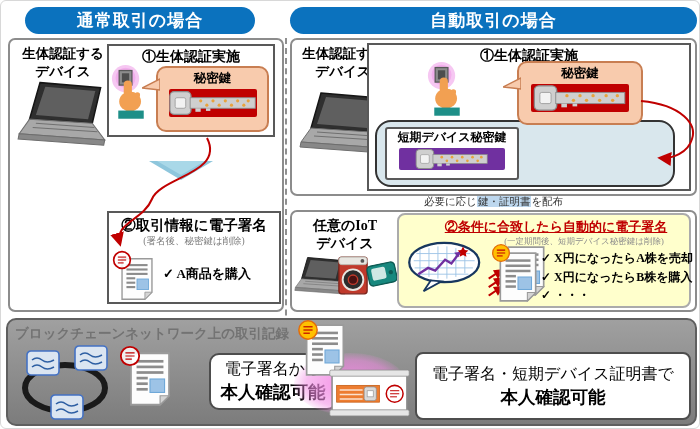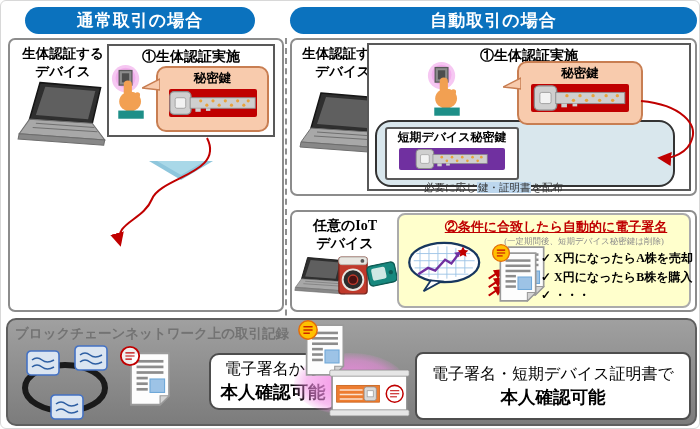--- a/index.html
+++ b/index.html
@@ -244,20 +244,35 @@
         </svg>
     </div>
   </div>
 
   <div class="abs icon" style="left:148px;top:160px;width:64px;height:20px;">
       <svg>
         <use href="#sym-tri-down"></use>
       </svg>
     </div>
 
+  <div class="abs innerbox" style="left:106px;top:210px;width:174px;height:93px;">
+    <div class="step-title" style="margin-top:3px;font-size:14.5px;">②取引情報に電子署名</div>
+    <div class="note-small">(署名後、秘密鍵は削除)</div>
+    <div class="abs icon" style="left:10px;top:44px;width:36px;height:44px;">
+        <svg>
+          <use href="#sym-doc"></use>
+        </svg>
+      </div>
+    <div class="abs icon" style="left:3px;top:37px;width:20px;height:20px;">
+        <svg>
+          <use href="#sym-stamp-red"></use>
+        </svg>
+      </div>
+    <div class="abs check-item" style="left:54px;top:52px;">✓ A商品を購入</div>
+  </div>
 
   <div class="abs panel" style="left:289px;top:37px;width:407px;height:158px;"></div>
 
   <div class="abs dev-label" style="left:294px;top:44px;width:96px;">
     <span style="display:block">生体認証する</span>
     <span style="display:block">デバイス</span>
   </div>
   <div class="abs icon" style="left:296px;top:90px;width:92px;height:68px;">
       <svg>
         <use href="#sym-laptop"></use>
@@ -287,21 +302,21 @@
   <div class="abs ctr-blue" style="left:374px;top:119px;width:300px;height:67px;"></div>
   <div class="abs stbox" style="left:384px;top:126px;width:134px;height:53px;">
     <div class="stlabel">短期デバイス秘密鍵</div>
     <div class="plate" style="width:106px;height:22px;background:#7030A0;">
       <svg viewBox="0 0 100 30">
           <use href="#sym-key"></use>
         </svg>
     </div>
   </div>
 
-  <div class="abs caption" style="left:289px;top:180px;width:407px;">
+  <div class="abs caption" style="left:289px;top:194px;width:407px;">
     <span>必要に応じ</span><span class="hl">鍵・証明書</span><span>を配布</span>
   </div>
 
   <div class="abs panel" style="left:289px;top:209px;width:407px;height:102px;"></div>
   <div class="abs dev-label" style="left:294px;top:216px;width:100px;font-size:14px;">
     <span style="display:block">任意のIoT</span>
     <span style="display:block">デバイス</span>
   </div>
   <div class="abs icon" style="left:292px;top:255px;width:56px;height:42px;">
       <svg>

